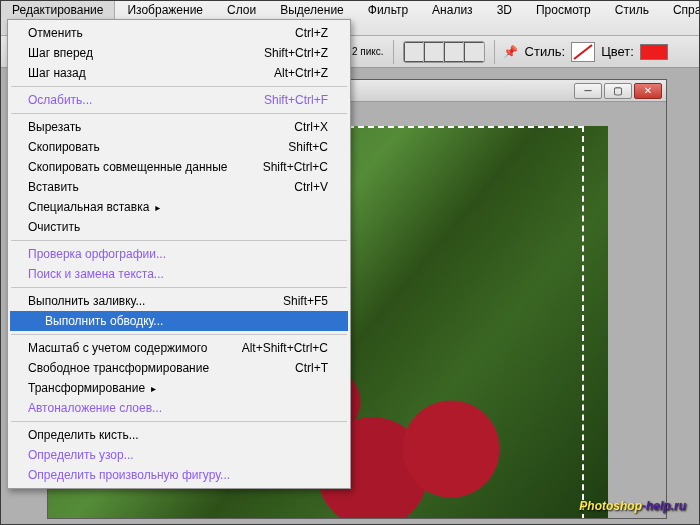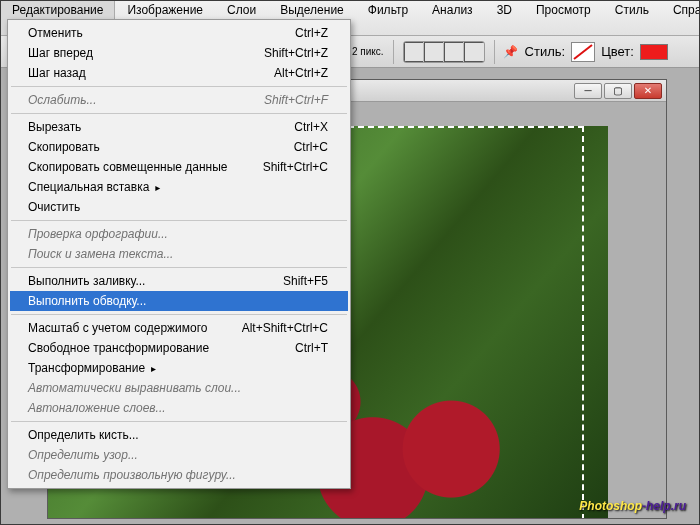--- a/index.html
+++ b/index.html
@@ -14,23 +14,23 @@
   .tool-group span:last-child { border-right: none; }
   .sep { width: 1px; height: 24px; background: #aaa; margin: 0 3px; }
   .style-swatch { width: 24px; height: 20px; border: 1px solid #888; background: #fff; display: flex; align-items: center; justify-content: center; }
   .style-swatch svg { width: 22px; height: 18px; }
   .color-swatch { width: 28px; height: 16px; background: #ee1c1c; border: 1px solid #777; }
   .label { font-size: 13px; }
 
   .dropdown { position: absolute; left: 7px; top: 19px; width: 344px; background: #f1f1f1; border: 1px solid #9a9a9a; box-shadow: 2px 3px 6px rgba(0,0,0,.35); padding: 3px 2px; z-index: 20; }
   .dropdown .row { display: flex; height: 20px; align-items: center; padding: 0 20px 0 18px; cursor: default; justify-content: space-between; }
   .dropdown .row span { font-size: 12px; }
-  .dropdown .row.disabled span { color: #737373; font-style: italic; }
+  .dropdown .row.disabled span { color: #8b5cf6; }
   .dropdown .row.highlight { background: #2f73d0; }
-  .dropdown .row.highlight span { color: #fff; }
+  .dropdown .row.highlight span { color: #fff; margin-left: 17px; }
   .dropdown .row .arrow::after { content: "▸"; font-size: 10px; margin-left: 6px; }
   .dropdown hr { border: none; border-top: 1px solid #c7c7c7; margin: 3px 1px; }
 
   .doc-window { position: absolute; left: 47px; top: 79px; width: 620px; height: 440px; border: 1px solid #5b5b5b; background: #b0b0b0; }
   .titlebar { height: 22px; background: linear-gradient(#e9e9e9,#d1d1d1); border-bottom: 1px solid #999; display: flex; justify-content: flex-end; align-items: center; padding-right: 4px; gap: 2px; }
   .winbtn { width: 28px; height: 16px; border: 1px solid #888; border-radius: 2px; background: linear-gradient(#f6f6f6,#d9d9d9); display: flex; align-items: center; justify-content: center; font-size: 10px; line-height: 1; }
   .winbtn.close { background: linear-gradient(#e37a72,#c83b2f); color: #fff; border-color: #8a2b24; }
   .canvas { position: relative; width: 100%; height: calc(100% - 22px); background: #b0b0b0; overflow: hidden; }
   .photo { position: absolute; left: 0; top: 24px; width: 560px; height: 394px; background:
       radial-gradient(circle at 72% 82%, #b01a2a 0 48px, transparent 49px),
@@ -123,25 +123,29 @@
       <span>Ослабить...</span>
       <span>Shift+Ctrl+F</span>
     </div>
     <hr>
     <div class="row">
       <span>Вырезать</span>
       <span>Ctrl+X</span>
     </div>
     <div class="row">
       <span>Скопировать</span>
-      <span>Ctrl+C</span>
+      <span>Shift+C</span>
     </div>
     <div class="row">
       <span>Скопировать совмещенные данные</span>
       <span>Shift+Ctrl+C</span>
+    </div>
+    <div class="row">
+      <span>Вставить</span>
+      <span>Ctrl+V</span>
     </div>
     <div class="row">
       <span class="arrow">Специальная вставка</span>
     </div>
     <div class="row">
       <span>Очистить</span>
     </div>
     <hr>
     <div class="row disabled">
       <span>Проверка орфографии...</span>
@@ -163,23 +167,20 @@
       <span>Alt+Shift+Ctrl+C</span>
     </div>
     <div class="row">
       <span>Свободное трансформирование</span>
       <span>Ctrl+T</span>
     </div>
     <div class="row">
       <span class="arrow">Трансформирование</span>
     </div>
     <div class="row disabled">
-      <span>Автоматически выравнивать слои...</span>
-    </div>
-    <div class="row disabled">
       <span>Автоналожение слоев...</span>
     </div>
     <hr>
     <div class="row">
       <span>Определить кисть...</span>
     </div>
     <div class="row disabled">
       <span>Определить узор...</span>
     </div>
     <div class="row disabled">

